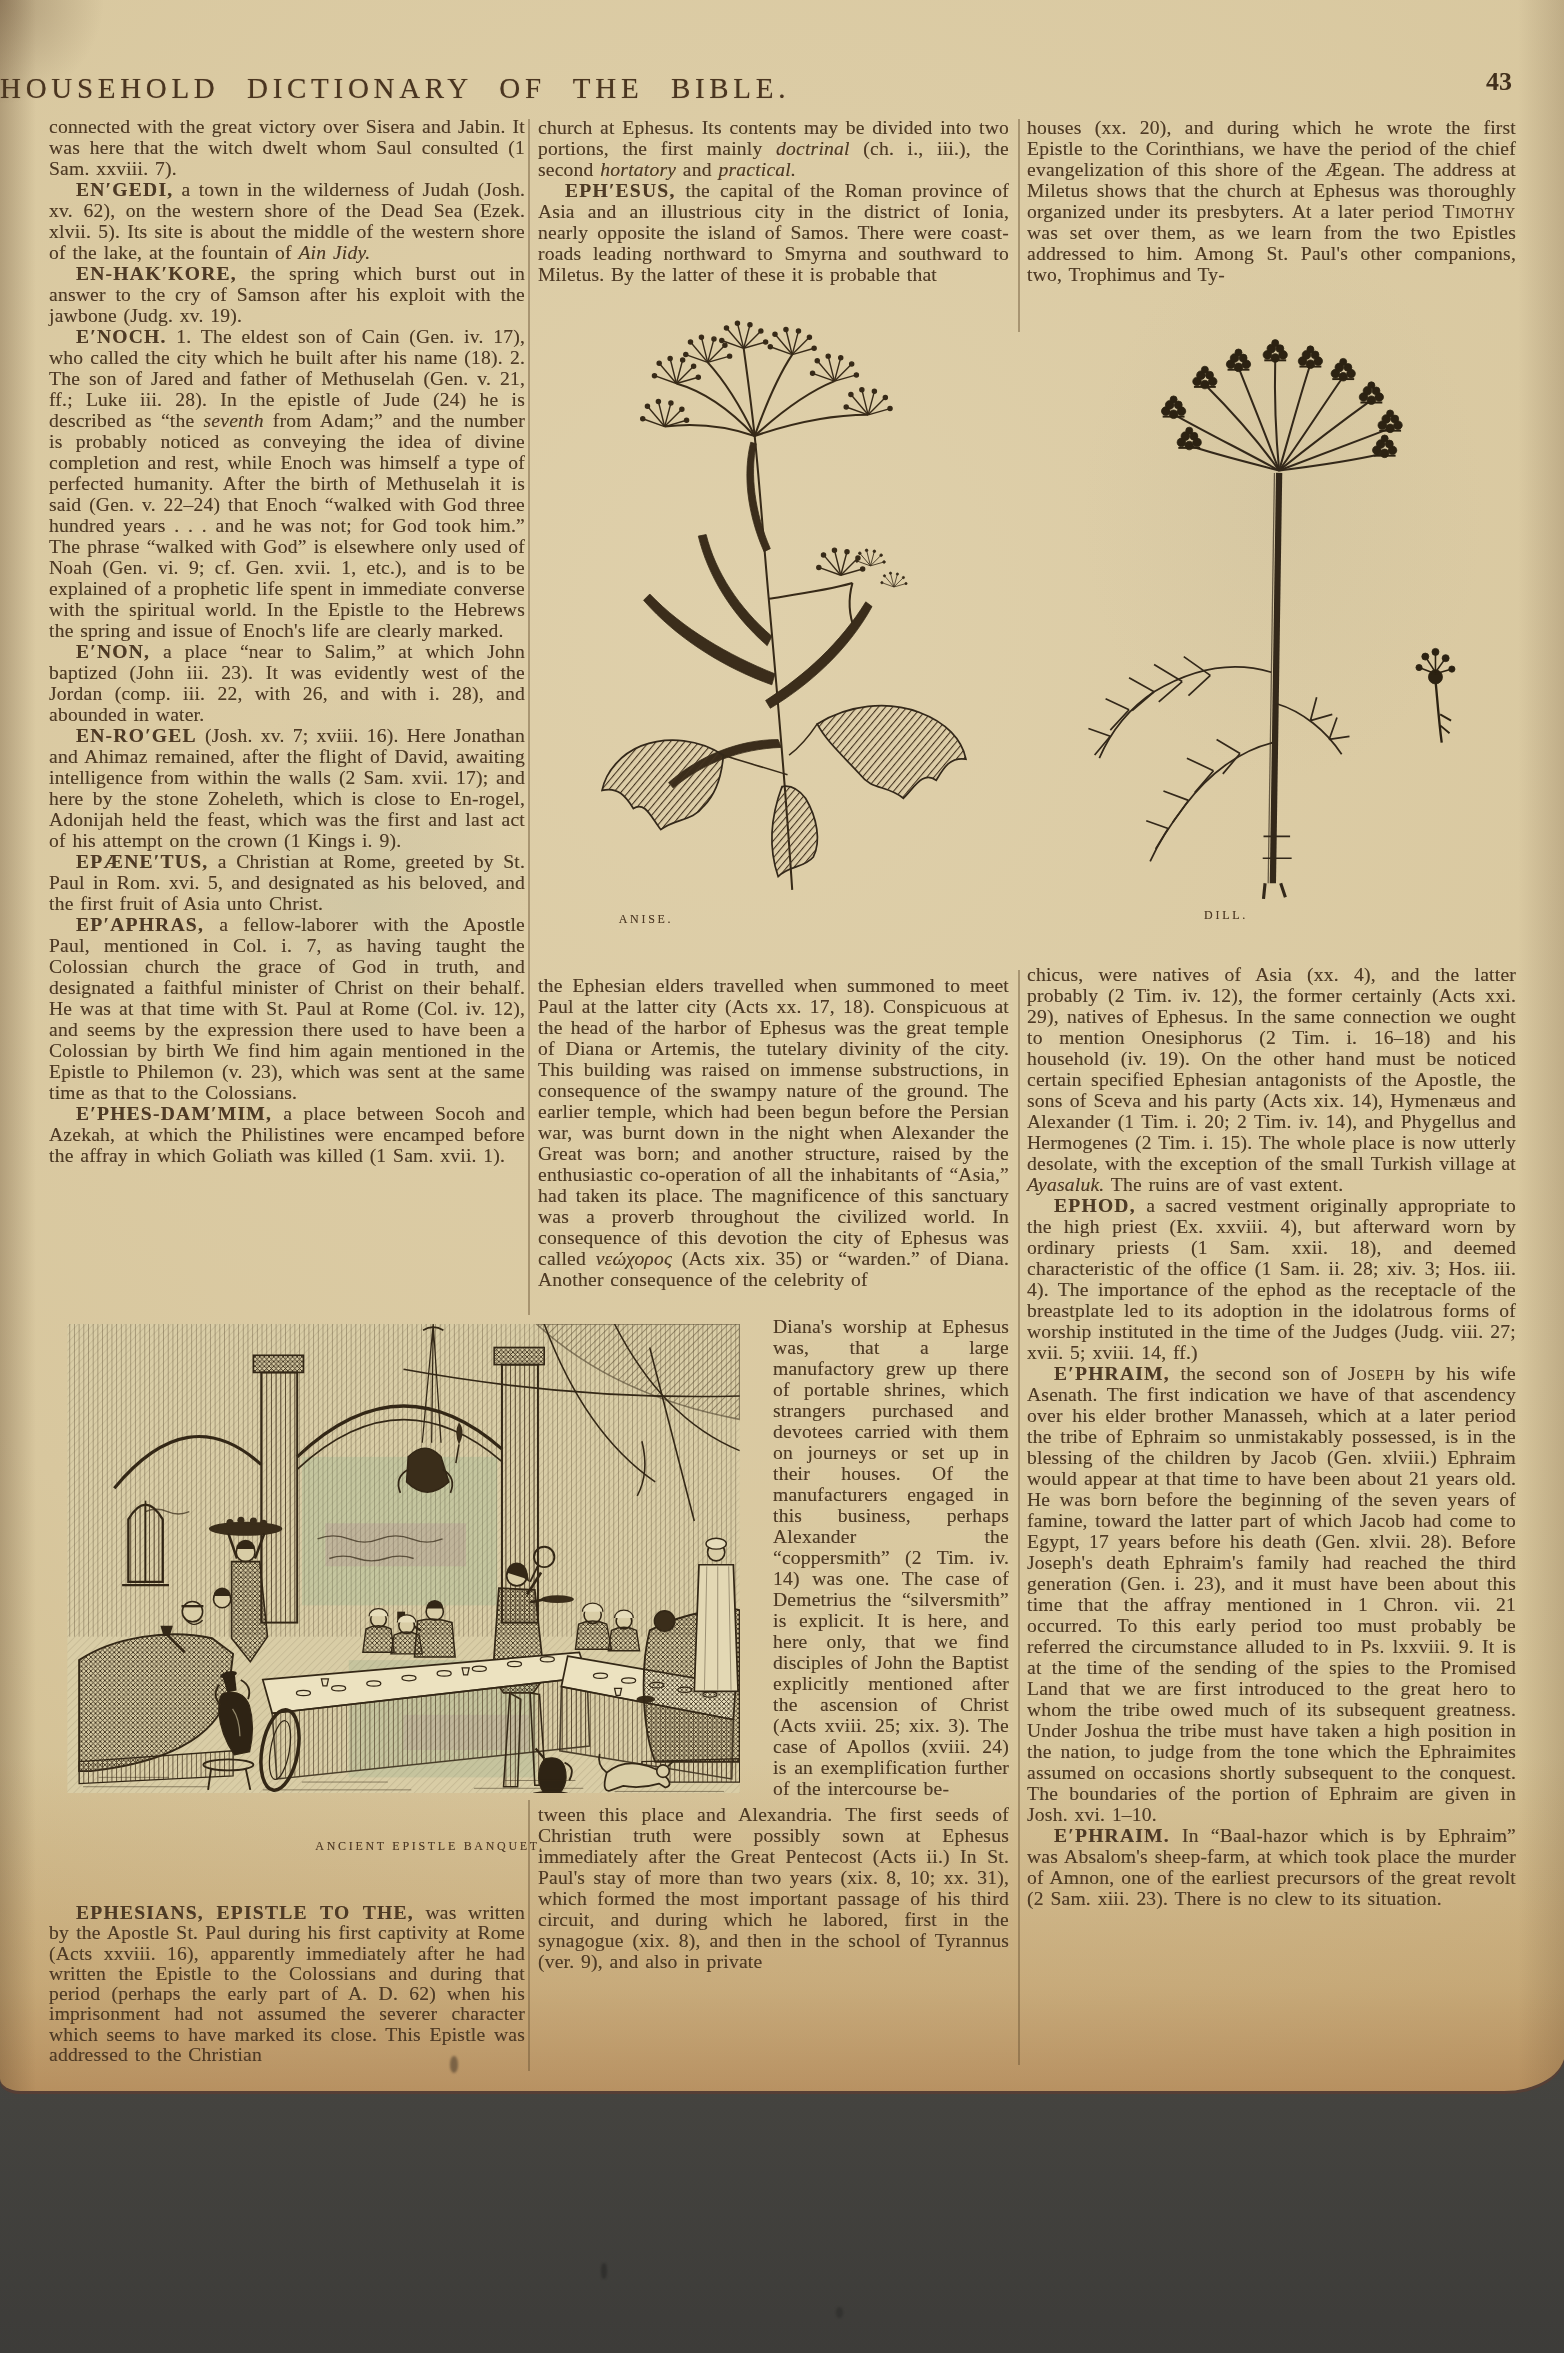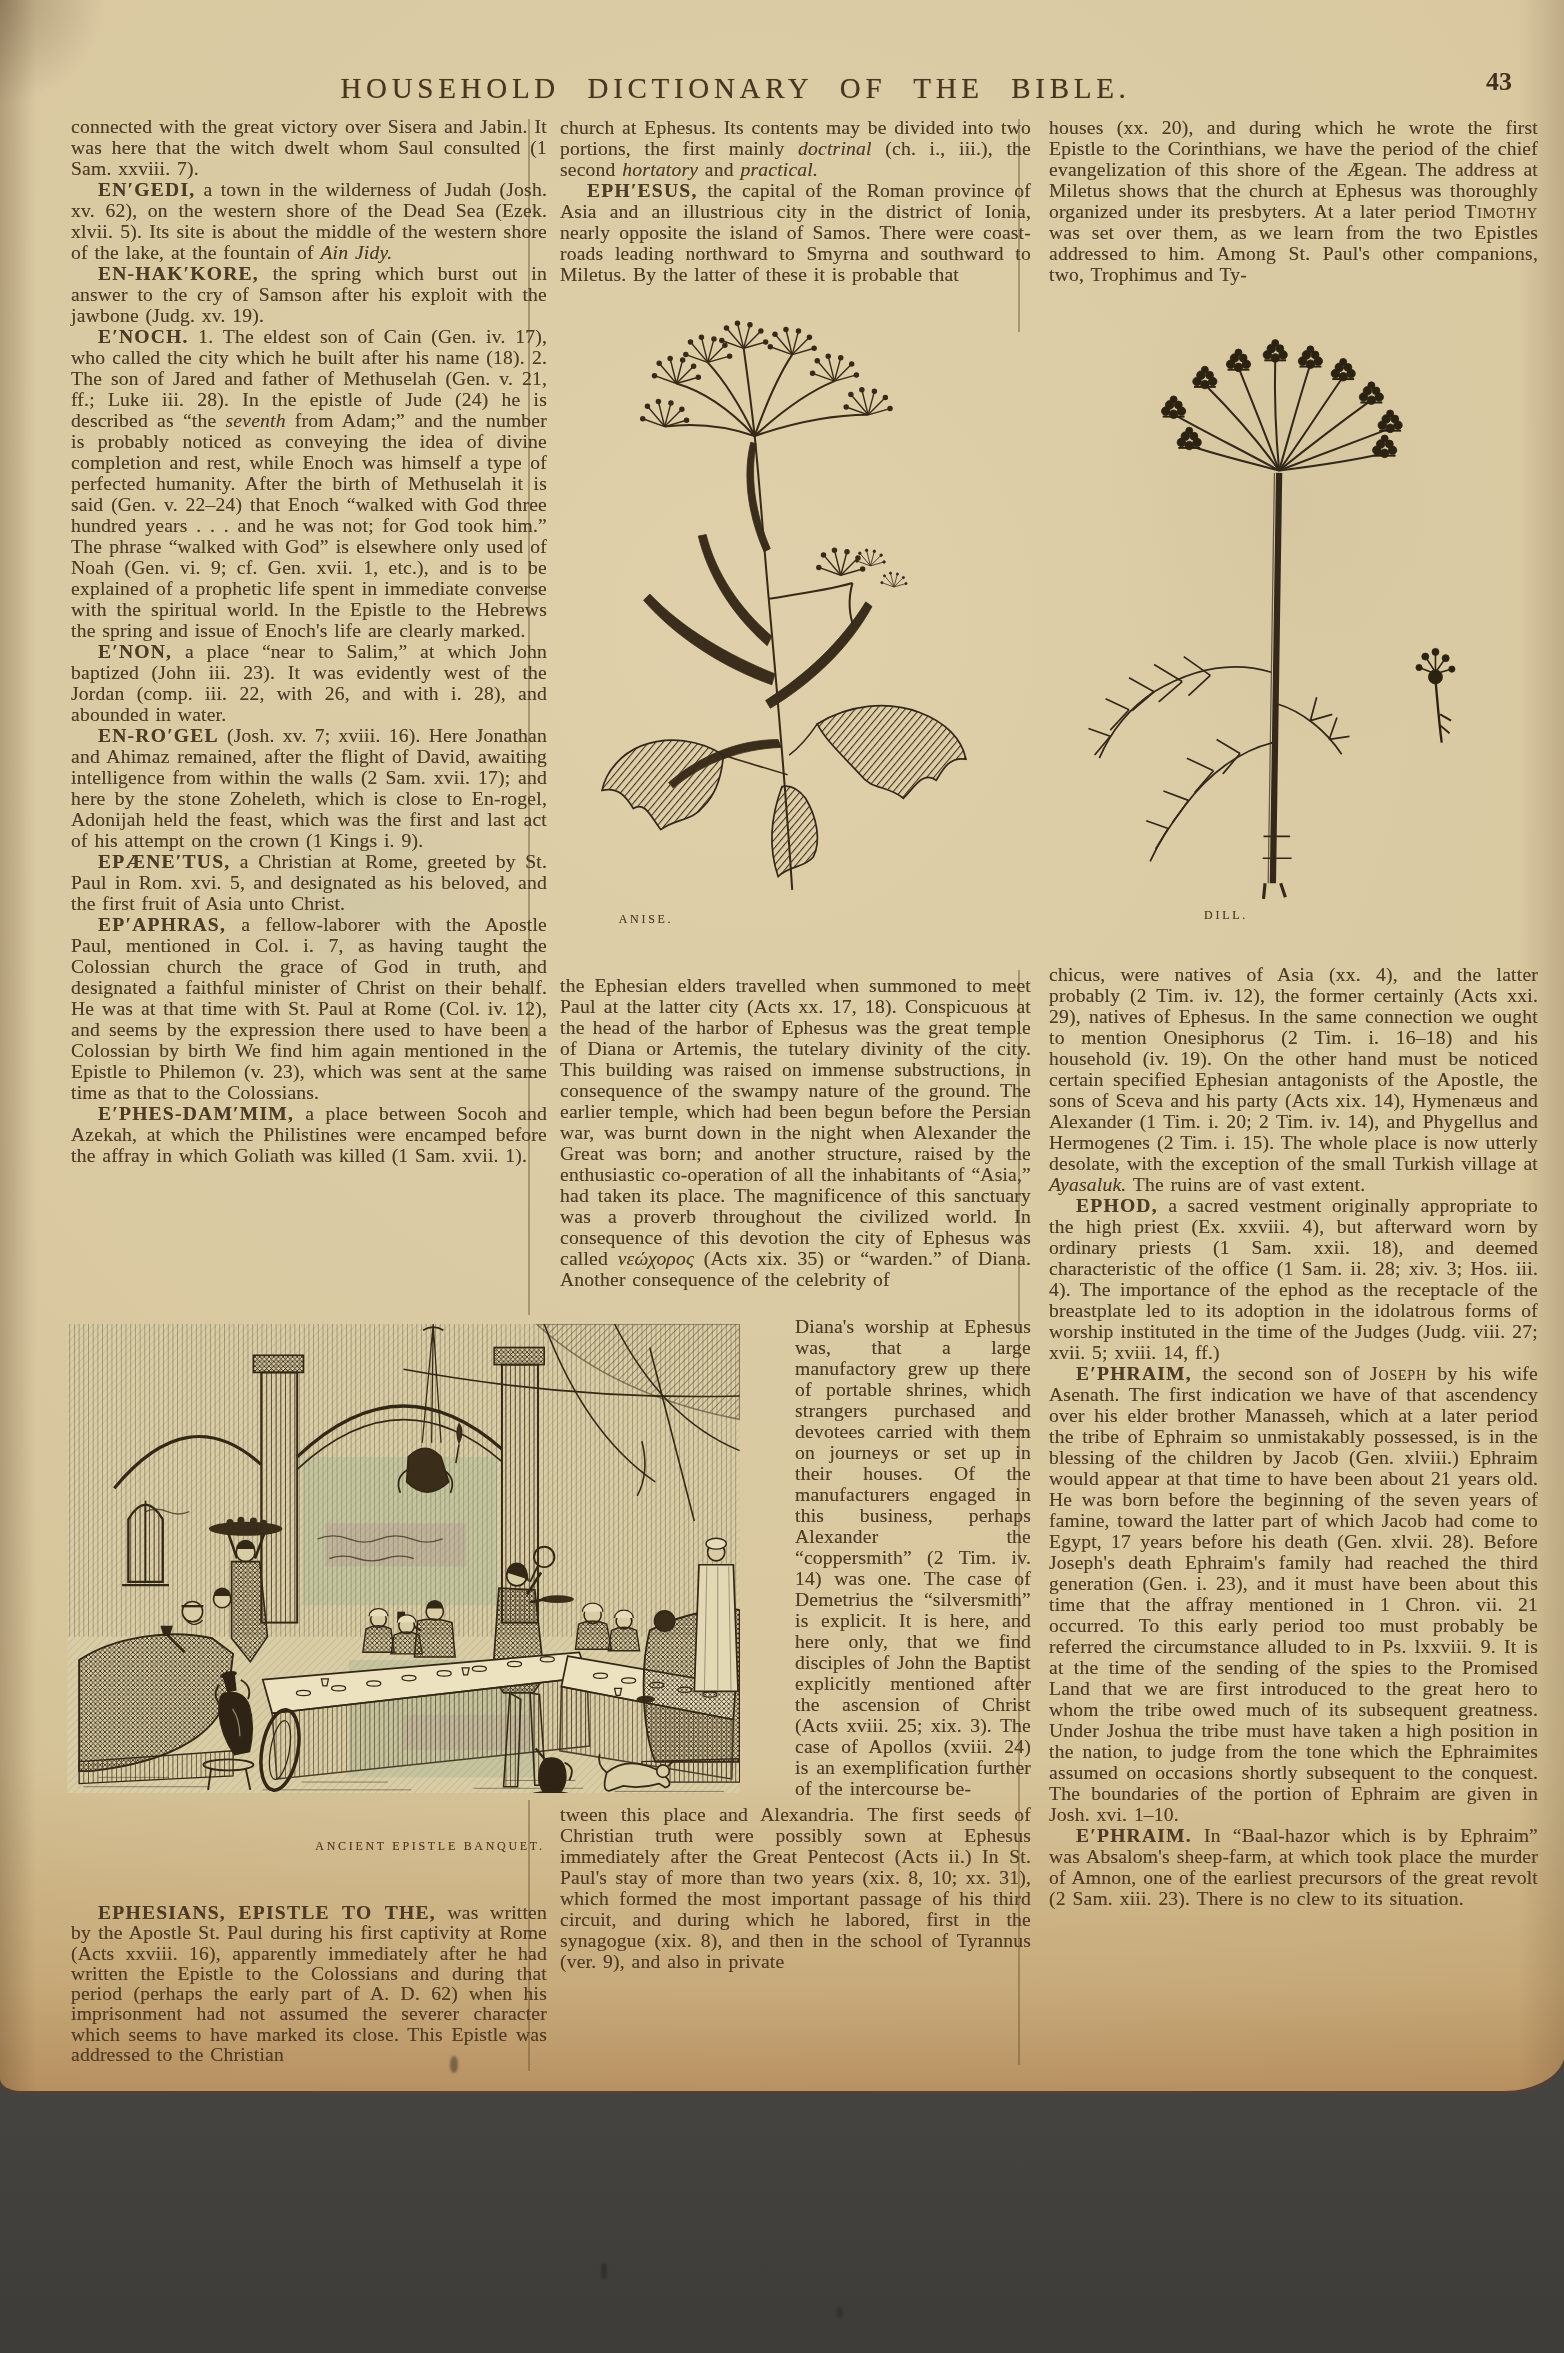--- a/index.html
+++ b/index.html
@@ -20,27 +20,27 @@
   .stain{position:absolute;border-radius:50%;pointer-events:none;}
   .stain.a{left:196px;top:689px;width:336px;height:407px;
        background:radial-gradient(ellipse at center, rgba(150,170,160,0.16), rgba(150,170,160,0) 70%);}
   .stain.b{left:1080px;top:235px;width:407px;height:548px;
        background:radial-gradient(ellipse at center, rgba(190,180,150,0.18), rgba(190,180,150,0) 70%);}
   .speck{position:absolute;border-radius:50%;}
   .sp1{left:450px;top:2056px;width:7.8px;height:17px;background:rgba(70,55,40,0.55);filter:blur(0.8px);}
   .sp2{left:601px;top:2263px;width:5.5px;height:15.6px;background:rgba(38,38,36,0.6);filter:blur(0.8px);}
   .sp3{left:836px;top:2307px;width:7px;height:11px;background:rgba(40,40,38,0.5);filter:blur(0.8px);}
   
-  .hdr{position:absolute;left:0;top:72px;width:1471px;text-align:center;
+  .hdr{position:absolute;left:0;top:72px;width:1471px;text-align:left;
        font-size:29px;letter-spacing:4.7px;word-spacing:15.6px;color:#4a3520;
        text-shadow:0 0 0.8px rgba(74,53,32,0.55);}
   .pno{position:absolute;right:53px;top:67px;font-size:26px;font-weight:bold;color:#42301c;}
   .txt{position:absolute;text-align:justify;font-size:19.6px;line-height:21px;
        color:#4e3a25;word-spacing:1.6px;letter-spacing:0.2px;
-       text-shadow:0 0 0.5px rgba(78,58,37,0.5);margin-left:22px;}
+       text-shadow:0 0 0.5px rgba(78,58,37,0.5);}
   .txt p{margin:0;text-indent:27px;}
   .txt p.cont{text-indent:0;}
   .sg-b{font-weight:bold;letter-spacing:1.2px;}
   .sg-i{font-style:italic;}
   .sg-sc{font-variant:small-caps;letter-spacing:0.8px;}
   .cap{position:absolute;text-align:center;font-size:12px;letter-spacing:2.7px;
        color:#4e3a25;text-shadow:0 0 0.5px rgba(78,58,37,0.5);}
   .rule{position:absolute;width:1.6px;background:rgba(104,82,52,0.45);}
   .fig{position:absolute;}
 </style>

